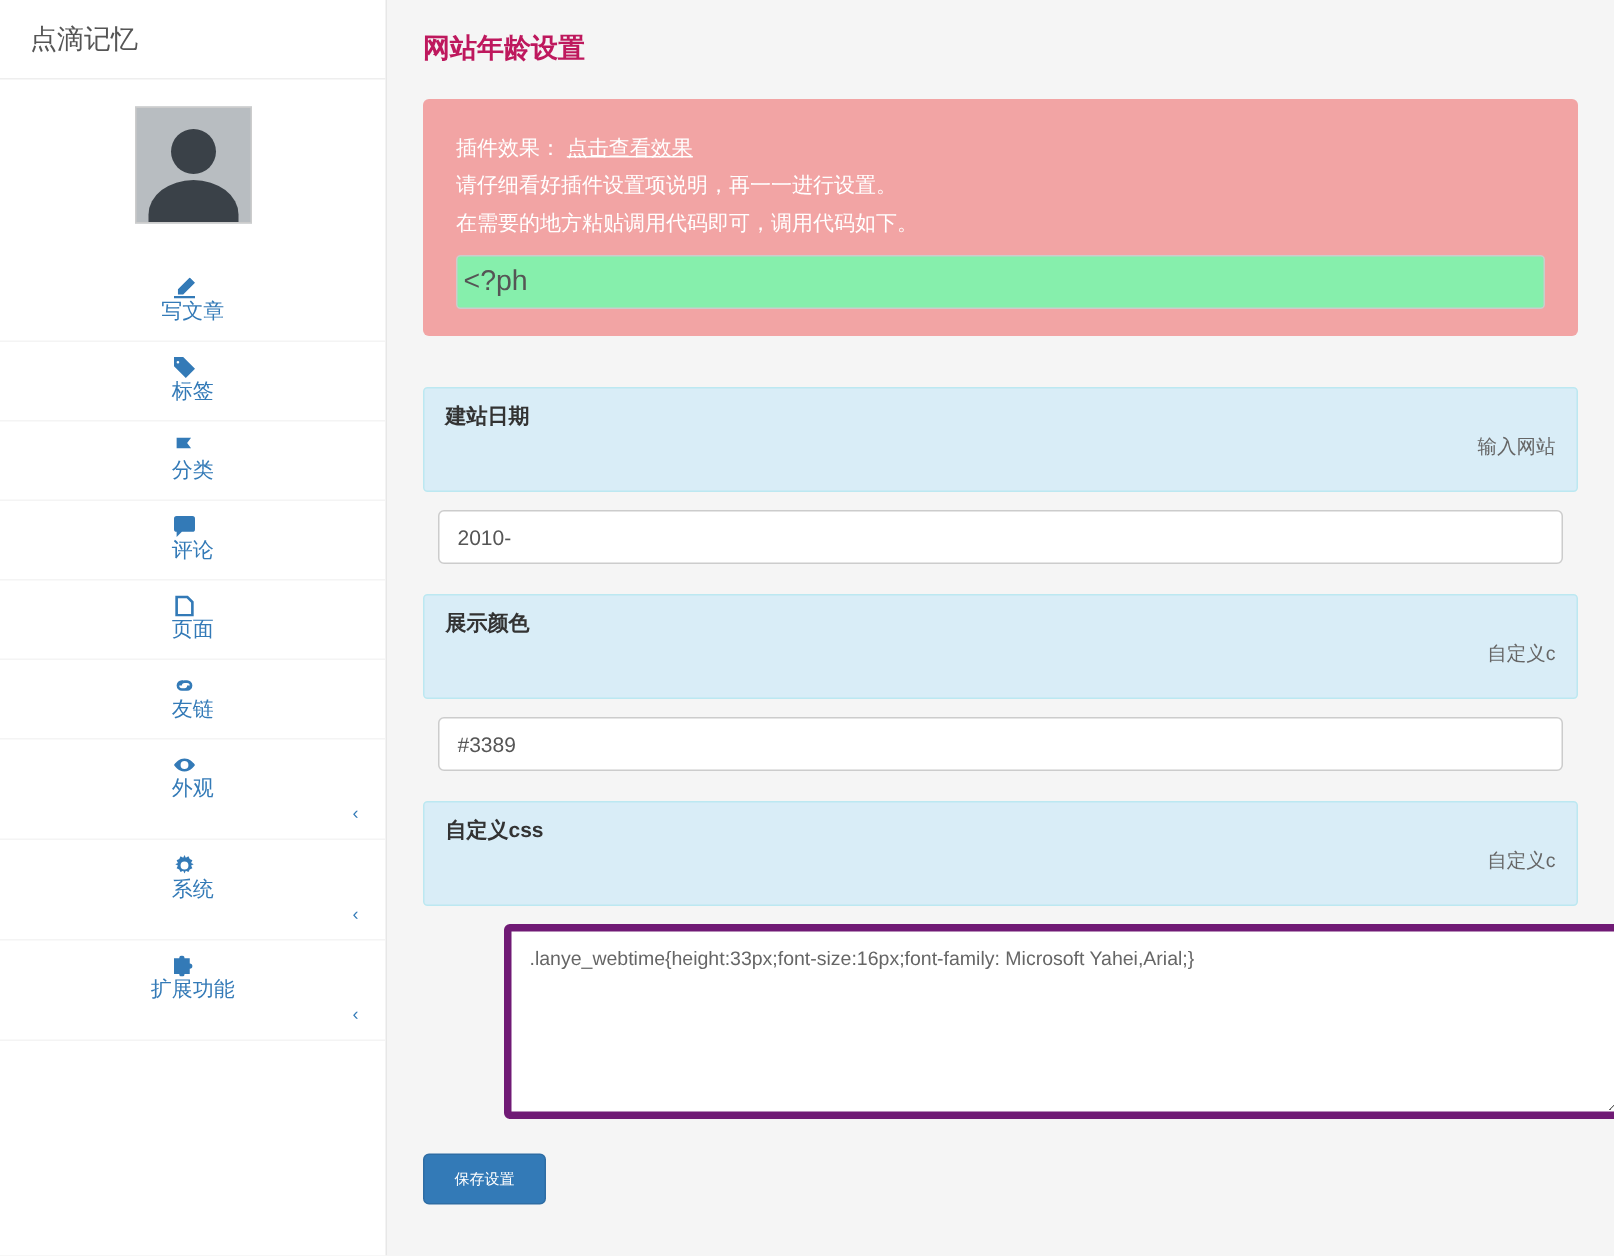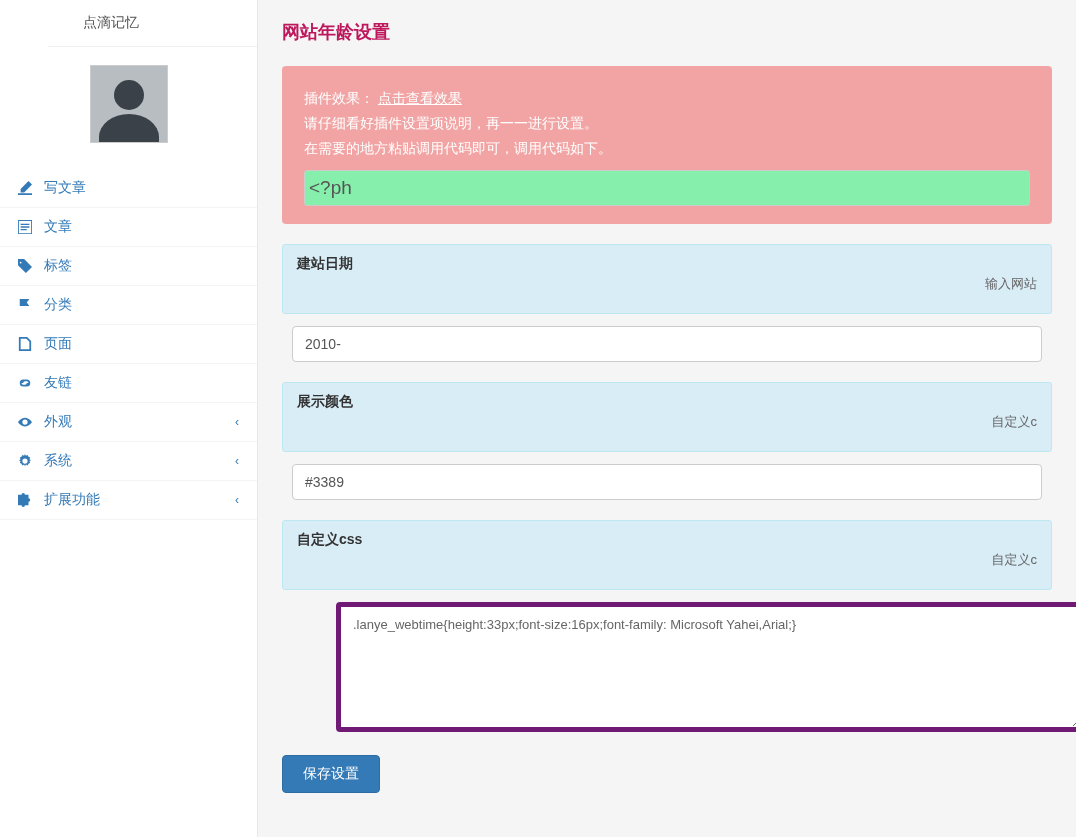--- a/index.html
+++ b/index.html
@@ -10,25 +10,24 @@
       color: #333;
     }
     .container { display: flex; min-height: 100vh; }
     
     .sidebar {
       width: 258px;
       background: #fff;
       border-right: 1px solid #e7e7e7;
     }
     .brand {
-      padding: 14px 35px;
-      font-size: 14px;
+      padding: 14px 20px;
+      font-size: 18px;
       color: #555;
       border-bottom: 1px solid #eee;
-      margin-left: 48px;
     }
     .avatar-wrap {
       padding: 18px 0 22px;
       text-align: center;
     }
     .avatar {
       width: 78px;
       height: 78px;
       margin: 0 auto;
       border: 1px solid #ccc;
@@ -57,20 +56,21 @@
     
     .nav { padding-top: 4px; }
     .nav-item {
       display: flex;
       align-items: center;
       padding: 10px 18px;
       color: #337ab7;
       cursor: pointer;
       border-bottom: 1px solid #f4f4f4;
       position: relative;
+      flex-direction: column;
     }
     .nav-item .ic {
       width: 18px;
       margin-right: 8px;
       color: #337ab7;
       display: inline-flex;
     }
     .nav-item .chev {
       margin-left: auto;
       font-size: 12px;
@@ -86,21 +86,21 @@
       font-weight: bold;
       color: #be185d;
       margin-bottom: 22px;
     }
     
     .alert-box {
       background: #f2a4a4;
       border-radius: 4px;
       padding: 20px 22px 18px;
       color: #fff;
-      margin-bottom: 20px;
+      margin-bottom: 34px;
       line-height: 1.8;
     }
     .alert-link {
       color: #fff;
       text-decoration: underline;
       cursor: pointer;
     }
     .code-field {
       margin-top: 8px;
       width: 100%;
@@ -154,21 +154,21 @@
       font-family: inherit;
       margin-left: 44px;
     }
     
     .btn-save {
       background: #337ab7;
       border: 1px solid #2e6da4;
       color: #fff;
       padding: 9px 20px;
       border-radius: 4px;
-      font-size: 14px;
+      font-size: 10px;
       cursor: pointer;
     }
   </style>
 </head>
 <body>
 
 <div class="container">
 
   <aside class="sidebar">
     <div class="brand">点滴记忆</div>
@@ -179,48 +179,47 @@
 
       <a class="nav-item">
         <span class="ic">
           <svg width="14" height="14" viewBox="0 0 16 16" fill="currentColor">
               <path d="M12 0l4 4-9 9H3v-4l9-9zM0 14h16v2H0z"></path>
             </svg>
         </span>
         <span>写文章</span>
       </a>
 
-      <a class="nav-item">
-        <span class="ic">
-          <svg width="14" height="14" viewBox="0 0 16 16" fill="currentColor">
-              <rect x="0" y="0" width="16" height="16" rx="1" fill="none" stroke="currentColor" stroke-width="2"></rect>
-              <path d="M3 5h10M3 8h10M3 11h7" stroke="currentColor" stroke-width="1.5"></path>
-            </svg>
-        </span>
-        <span>文章</span>
-      </a>
 
       <a class="nav-item">
         <span class="ic">
           <svg width="14" height="14" viewBox="0 0 16 16" fill="currentColor">
               <path d="M0 0h7l9 9-7 7-9-9V0zm3 3a1 1 0 100 2 1 1 0 000-2z"></path>
             </svg>
         </span>
         <span>标签</span>
       </a>
 
       <a class="nav-item">
         <span class="ic">
           <svg width="14" height="14" viewBox="0 0 16 16" fill="currentColor">
               <path d="M2 0v16M2 1h11l-3 4 3 4H2"></path>
             </svg>
         </span>
         <span>分类</span>
       </a>
 
+      <a class="nav-item">
+        <span class="ic">
+          <svg width="14" height="14" viewBox="0 0 16 16" fill="currentColor">
+              <path d="M0 2a2 2 0 012-2h12a2 2 0 012 2v8a2 2 0 01-2 2H6l-4 4v-4H2a2 2 0 01-2-2V2z"></path>
+            </svg>
+        </span>
+        <span>评论</span>
+      </a>
 
       <a class="nav-item">
         <span class="ic">
           <svg width="14" height="14" viewBox="0 0 16 16" fill="none" stroke="currentColor" stroke-width="2">
               <path d="M2 1h8l4 4v10H2V1z"></path>
             </svg>
         </span>
         <span>页面</span>
       </a>
 

